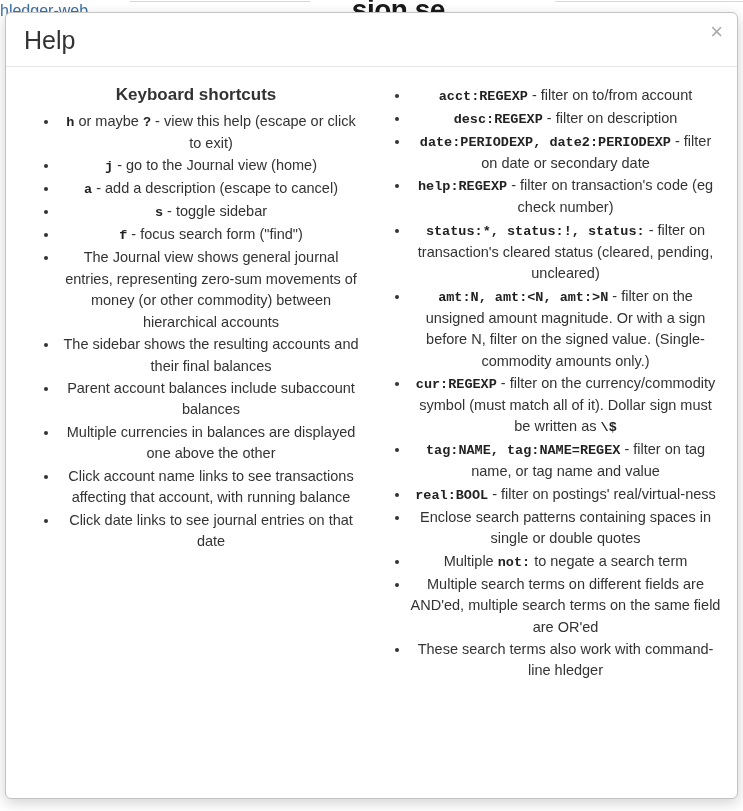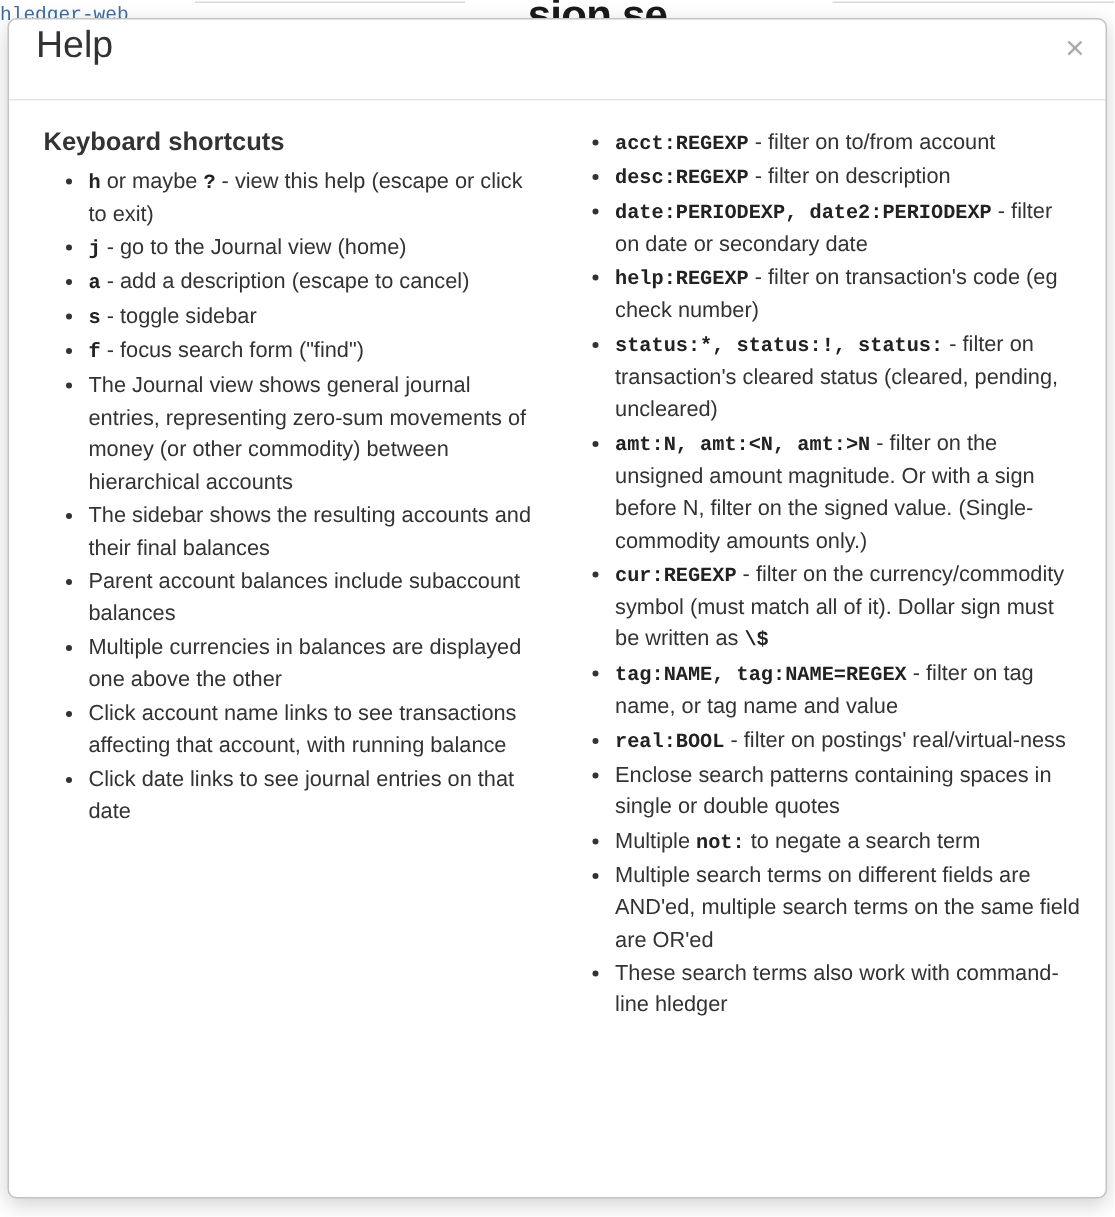--- a/index.html
+++ b/index.html
@@ -20,23 +20,23 @@
     top: 0; left: 0;
     width: 743px;
     height: 24px;
     background: #ffffff;
     overflow: hidden;
   }
   #page-behind .bg-title {
     position: absolute;
     left: 0;
     top: 2px;
-    font-size: 13px;
+    font-size: 16px;
     color: #3b6ea5;
-    font-family: Liberation Mono, monospace;
+    font-family: Liberation Sans, sans-serif;
   }
   #page-behind .bg-heading {
     position: absolute;
     left: 330px;
     top: -6px;
     font-size: 28px;
     font-weight: bold;
     color: #1a1a1a;
     letter-spacing: -0.5px;
   }
@@ -73,21 +73,21 @@
   }
   #modal-header {
     position: relative;
     height: 54px;
     border-bottom: 1px solid #e5e5e5;
     box-sizing: border-box;
   }
   #modal-title {
     position: absolute;
     left: 18px;
-    top: 3px;
+    top: 13px;
     font-size: 25px;
     color: #333;
     font-family: "Liberation Sans", sans-serif;
   }
   #close-btn {
     position: absolute;
     right: 14px;
     top: 8px;
     font-size: 22px;
     color: #aaa;
@@ -98,20 +98,21 @@
     padding: 0;
     font-family: "Liberation Sans", sans-serif;
   }
   #modal-body {
     display: flex;
     padding: 18px 16px 0 16px;
     box-sizing: border-box;
   }
   .col {
     box-sizing: border-box;
+    text-align: center;
   }
   .col-left {
     width: 362px;
     padding-right: 12px;
   }
   .col-right {
     width: 355px;
     padding-left: 2px;
   }
   h3.section-title {

